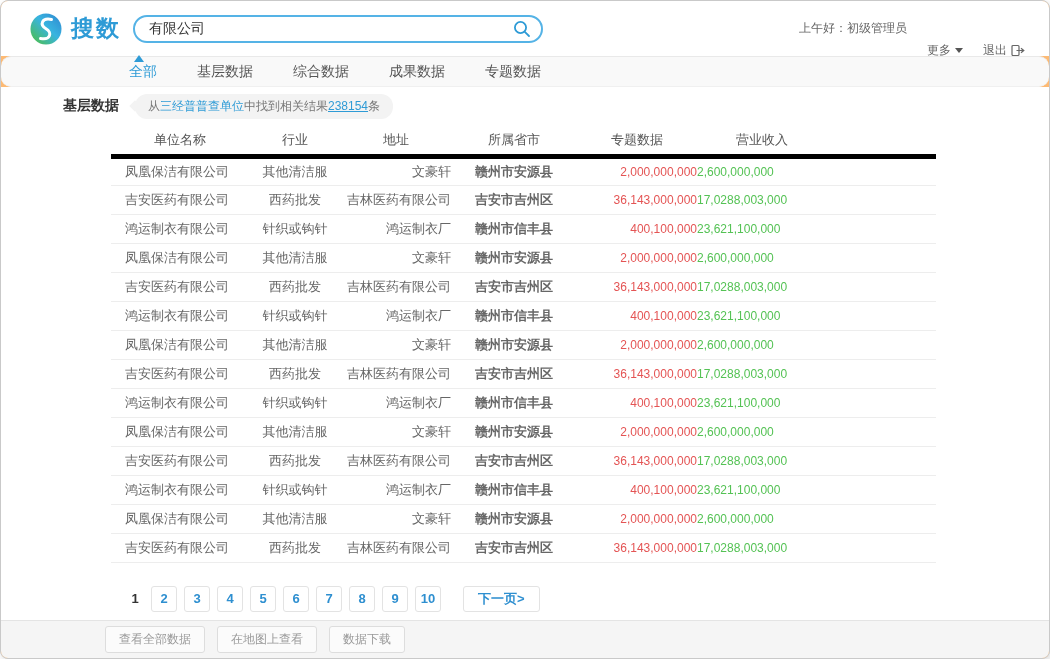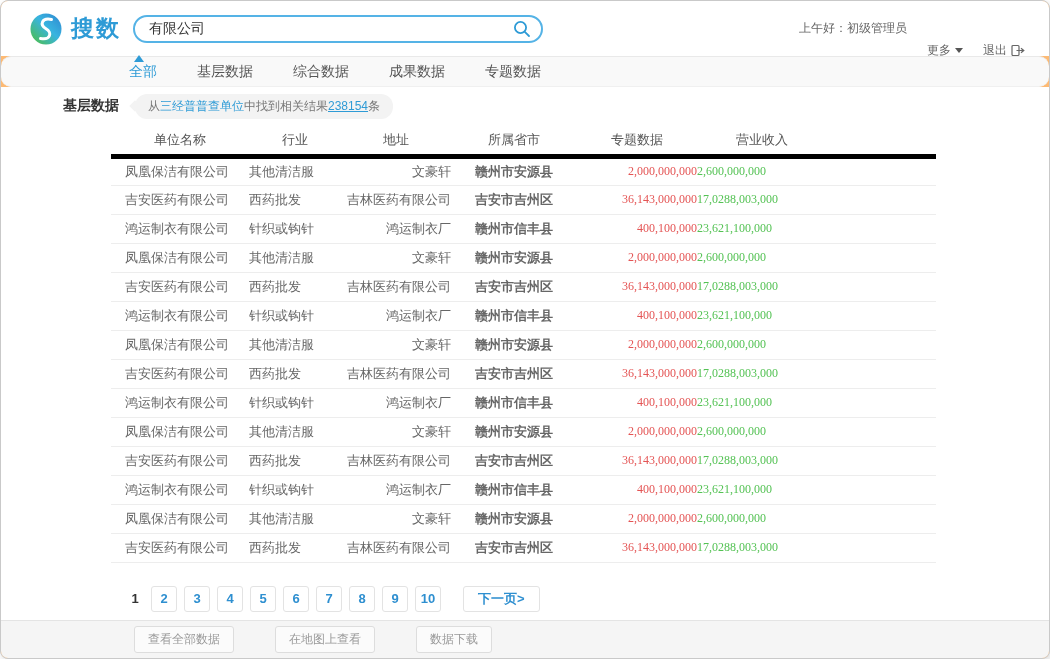--- a/index.html
+++ b/index.html
@@ -43,43 +43,43 @@
   .blue-link { color:#2e9bd6; cursor:pointer; }
   .count-link { color:#2e9bd6; text-decoration:underline; cursor:pointer; }
 
   
   table { margin:8px 0 0 110px; width:825px; border-collapse:collapse; table-layout:fixed; }
   th { height:30px; font-size:13px; color:#555; font-weight:normal; text-align:center;
     border-bottom:5px solid #000000; }
   td { height:29px; font-size:13px; color:#666; border-bottom:1px solid #ededed;
     white-space:nowrap; overflow:hidden; }
   .col-company  { width:138px; } td.col-company  { text-align:left; padding-left:14px; }
-  .col-industry { width:92px;  } td.col-industry { text-align:left; }
+  .col-industry { width:92px;  } td.col-industry { text-align:center; }
   .col-address  { width:110px; } td.col-address  { text-align:right; }
   .col-region   { width:126px; } td.col-region   { text-align:left; padding-left:24px;font-weight:bold; }
   .col-assets   { width:120px; } td.col-assets   { text-align:right; }
   .col-revenue  { width:130px; } td.col-revenue  { text-align:left; }
   .col-filler   { width:109px; }
-  td.col-assets, td.col-revenue { font-family:Liberation Serif, serif; font-size:12px;margin-top:18px; }
+  td.col-assets, td.col-revenue { font-family:Liberation Sans, sans-serif; font-size:12px;margin-top:18px; }
   td.col-assets  { color:#e45454; }
   td.col-revenue { color:#54c254; }
 
   
   .pagination { margin:23px 0 0 125px; display:flex; align-items:center; gap:7px; }
   .page-current { width:18px; text-align:center; font-size:13px; font-weight:bold; color:#333; }
   .page-btn { min-width:26px; height:26px; line-height:24px; text-align:center;
     border:1px solid #e3e3e3; border-radius:3px; background:#fff; color:#2e8fd0;
     font-size:13px; font-weight:bold; cursor:pointer; font-family:inherit; }
   .next-btn { padding:0 14px; margin-left:15px; }
 
   
   .footer { height:38px; background:#f5f5f5; border-top:1px solid #e4e4e4; display:flex;
     align-items:center; padding-left:104px; gap:12px; flex:0 0 auto; }
   .footer-btn { background:#fbfbfb; border:1px solid #ddd; border-radius:3px; font-size:12px;
-    color:#999; padding:4px 13px; cursor:pointer; font-family:inherit;margin-left:29px; }
+    color:#999; padding:4px 13px; cursor:pointer; font-family:inherit; }
 </style>
 </head>
 <body>
 
 <div class="window">
 
   <div class="header">
     <div class="logo">
       <svg width="36" height="36" viewBox="0 0 36 36">
         <defs>

